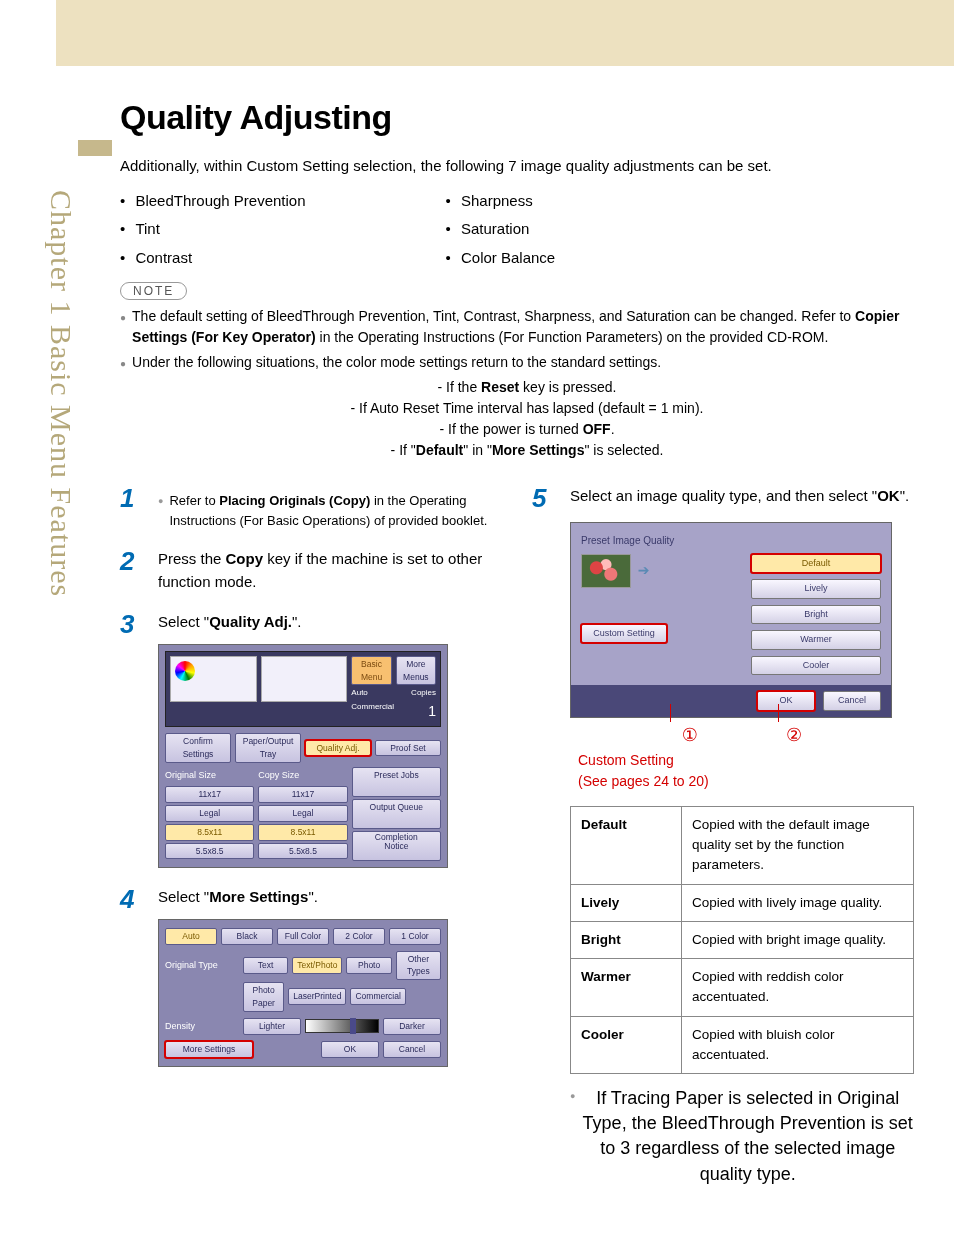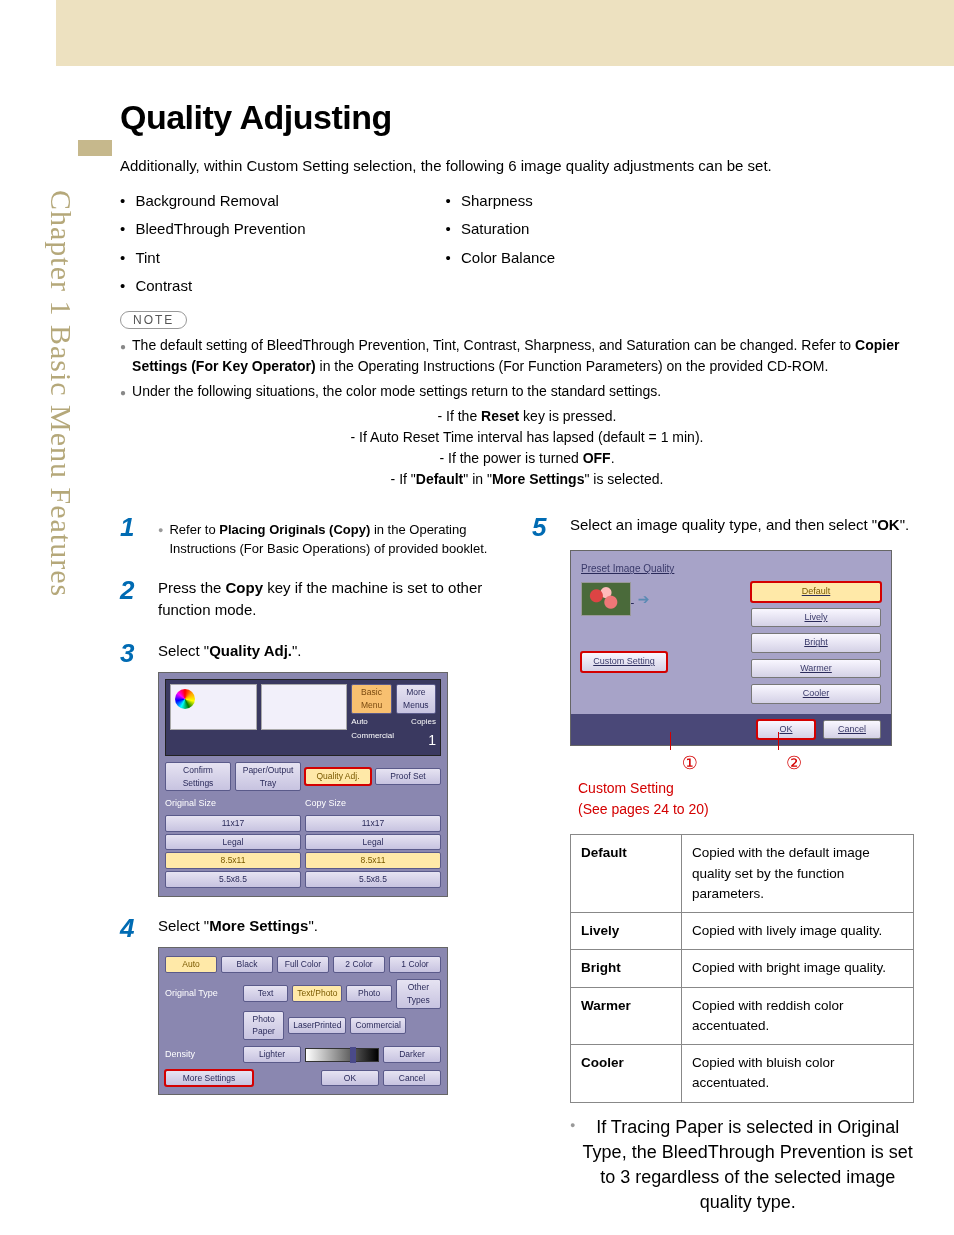--- a/index.html
+++ b/index.html
@@ -210,25 +210,24 @@
 <body>
 
 <div class="top-band"></div>
 
 <div class="content">
   <div class="accent-bar"></div>
   <div class="sidebar-text">Chapter 1   Basic Menu Features</div>
 
   <h1>Quality Adjusting</h1>
 
-  <p>Additionally, within Custom Setting selection, the following 6 image quality adjustments can be set.</p>
+  <p>Additionally, within Custom Setting selection, the following 7 image quality adjustments can be set.</p>
 
   <div class="two-col-list">
     <ul>
-      <li>Background Removal</li>
       <li>BleedThrough Prevention</li>
       <li>Tint</li>
       <li>Contrast</li>
     </ul>
     <ul style="margin-left:80px">
       <li>Sharpness</li>
       <li>Saturation</li>
       <li>Color Balance</li>
     </ul>
   </div>
@@ -304,20 +303,26 @@
                 <div class="ui-btn yellow" style="margin:2px 0">8.5x11</div>
                 <div class="ui-btn" style="margin:2px 0">5.5x8.5</div>
               </div>
               <div style="flex:1">
                 <div class="ui-label-col">Copy Size</div>
                 <div class="ui-btn" style="margin:2px 0">11x17</div>
                 <div class="ui-btn" style="margin:2px 0">Legal</div>
                 <div class="ui-btn yellow" style="margin:2px 0">8.5x11</div>
                 <div class="ui-btn" style="margin:2px 0">5.5x8.5</div>
               </div>
+              <div style="flex:1; display:flex; flex-direction:column; justify-content:flex-end; gap:2px;">
+                <div class="ui-btn">Preset Jobs</div>
+                <div class="ui-btn">Output Queue</div>
+                <div class="ui-btn" style="white-space:pre-line; line-height:1">Completion
+Notice</div>
+              </div>
             </div>
           </div>
         </div>
       </div>
 
       <div class="step">
         <div class="step-num">4</div>
         <div class="step-body">
           <div><span>Select "</span><b>More Settings</b><span>".</span></div>
 
@@ -359,21 +364,21 @@
         </div>
       </div>
     </div>
 
     <div class="col">
       <div class="step">
         <div class="step-num">5</div>
         <div class="step-body">
           <div><span>Select an image quality type, and then select "</span><b>OK</b><span>".</span></div>
 
-          <div class="preset-shot" style="width:300px; margin-top:14px;text-decoration:underline;">
+          <div class="preset-shot" style="width:300px; margin-top:14px;">
             <div class="title">Preset Image Quality</div>
             <div class="preset-grid">
               <div class="preset-left">
                 <span class="flowers"></span>
                 <span class="arrow-right">➔</span>
                 <div style="height:36px"></div>
                 <div class="preset-btn hl-red" style="width:84px">Custom Setting</div>
               </div>
               <div class="preset-right">
                 <div class="preset-btn default hl-red">Default</div>

